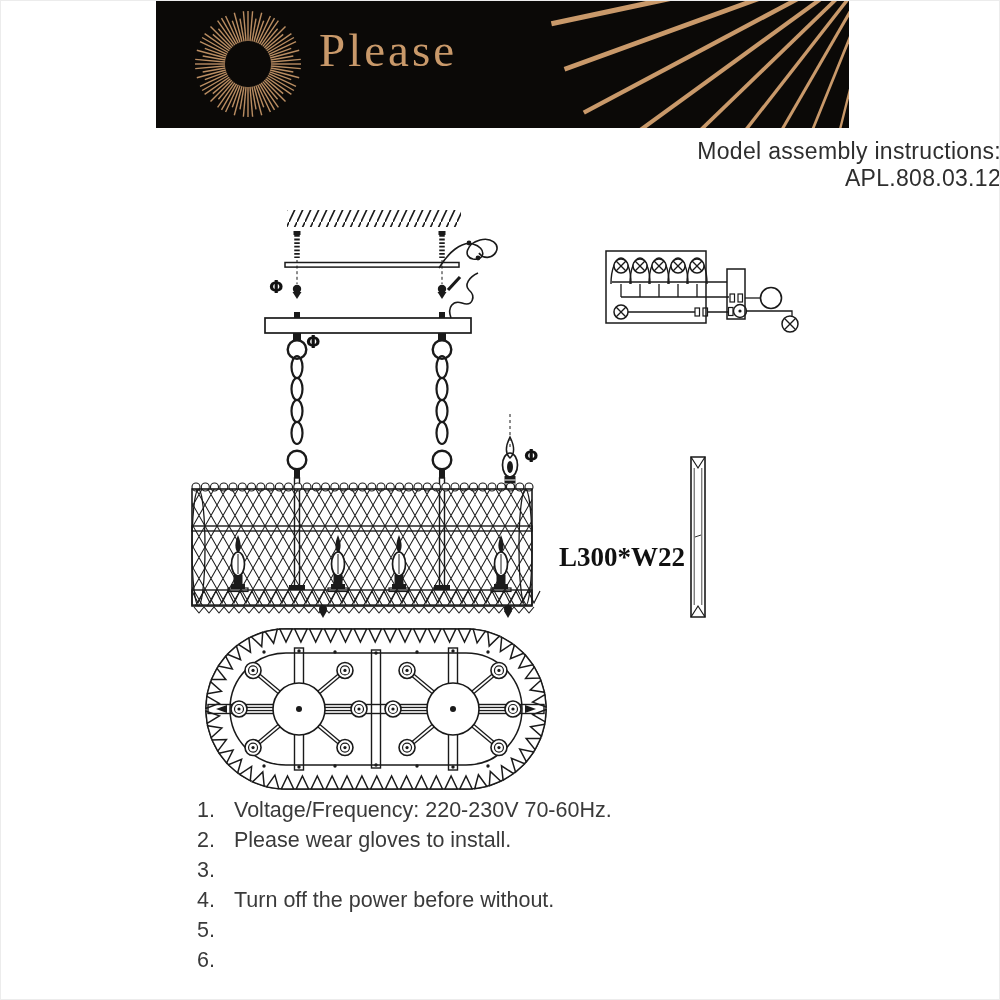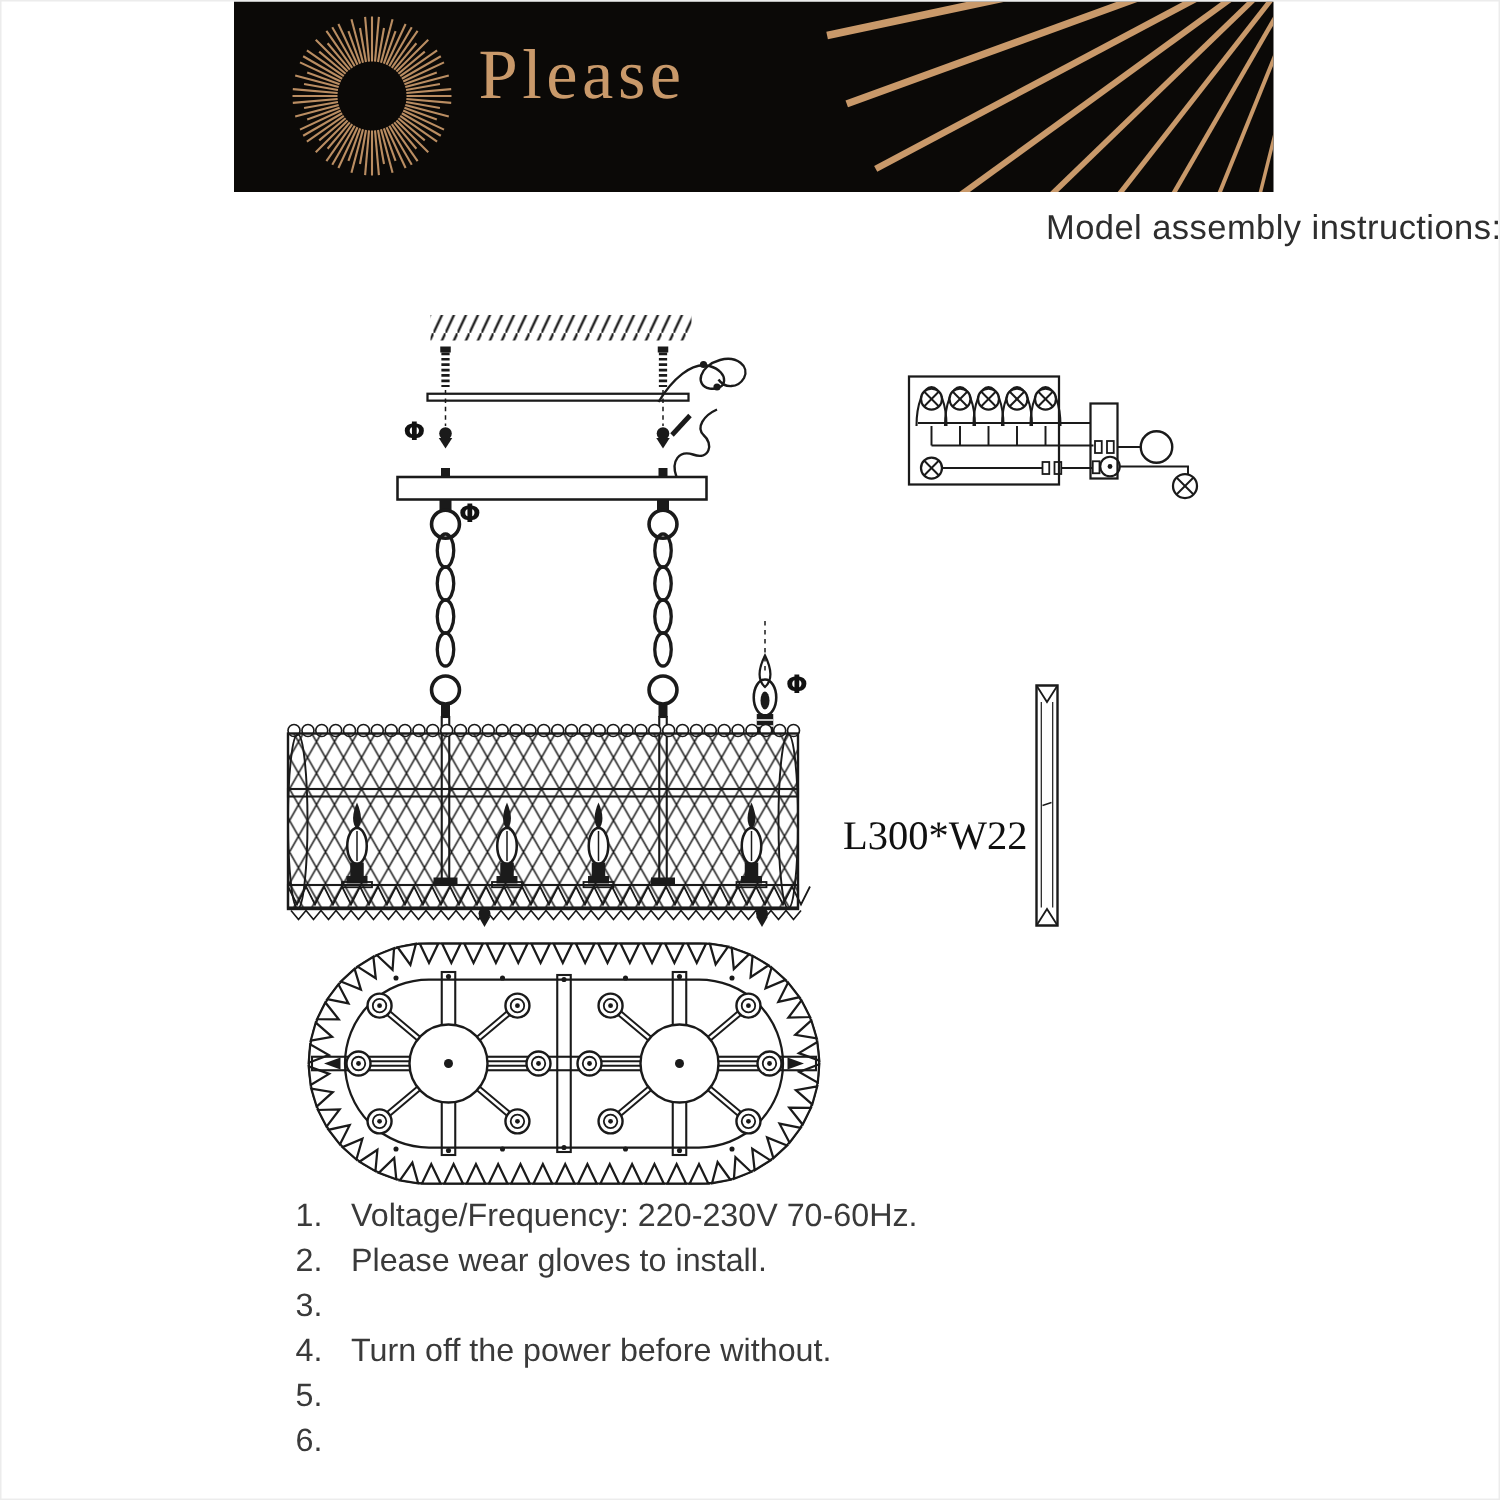--- a/index.html
+++ b/index.html
@@ -9,21 +9,21 @@
   .header{position:absolute;left:155px;top:0;width:693px;height:127px;
           background:var(--header-bg,#0b0907);overflow:hidden}
   .header svg{position:absolute;left:0;top:0}
   .brand{position:absolute;left:163px;top:22px;font-family:"Liberation Serif",serif;
          font-weight:400;font-size:47px;letter-spacing:3px;color:var(--accent,#c9996a)}
   .title{position:absolute;left:0;width:1000px;text-align:right;color:#2e2e2e;
          font-size:23px;font-weight:500;letter-spacing:.3px}
   #title-heading{top:137px}
   #title-model{top:164px}
   #dsvg{position:absolute;left:0;top:0;width:1000px;height:1000px}
-  .plabel{position:absolute;top:541px;font-family:"Liberation Serif",serif;font-weight:400;
+  .plabel{position:absolute;top:541px;font-family:"Liberation Serif",serif;font-weight:700;
           font-size:27px;color:#101010;white-space:pre}
   #label-size{left:536px;width:148px;text-align:right}
   #label-qty{left:710px}
   .inst{position:absolute;left:196px;top:794px;width:700px;color:var(--ink,#3a3a3a);
         font-size:21.5px}
   .inst-row{display:flex;line-height:30px}
   .inst-num{width:37px;flex:none}
   .phi{font-family:"DejaVu Sans",sans-serif;font-weight:bold;font-size:17px;fill:#111;stroke:none}
   .ln{stroke:var(--line,#1a1a1a);fill:none}
 </style>
@@ -119,20 +119,21 @@
           <line x1="728" y1="-48" x2="427.8" y2="111.6" stroke="#c9996a" stroke-width="4.45"></line>
           <line x1="728" y1="-48" x2="408.5" y2="68.3" stroke="#c9996a" stroke-width="4.80"></line>
           <line x1="728" y1="-48" x2="395.4" y2="22.7" stroke="#c9996a" stroke-width="5.15"></line>
           <line x1="728" y1="-48" x2="388.8" y2="-24.3" stroke="#c9996a" stroke-width="5.50"></line>
         </g>
     </svg>
     <span class="brand">Please</span>
   </div>
 
   <div class="title" id="title-heading">Model assembly instructions:</div>
+  <div class="title" id="title-model">APL.808.03.12</div>
 
   <svg id="dsvg" viewBox="0 0 1000 1000">
     <defs>
       <pattern id="hatch" width="8" height="17" patternUnits="userSpaceOnUse">
         <path d="M0,17 L8,0" stroke="#1a1a1a" stroke-width="1.6"></path>
       </pattern>
       <pattern id="lattice" width="12" height="21" patternUnits="userSpaceOnUse">
         <path d="M0,0 L12,21 M12,0 L0,21" stroke="#1a1a1a" stroke-width="1.05"></path>
       </pattern>
     </defs>

